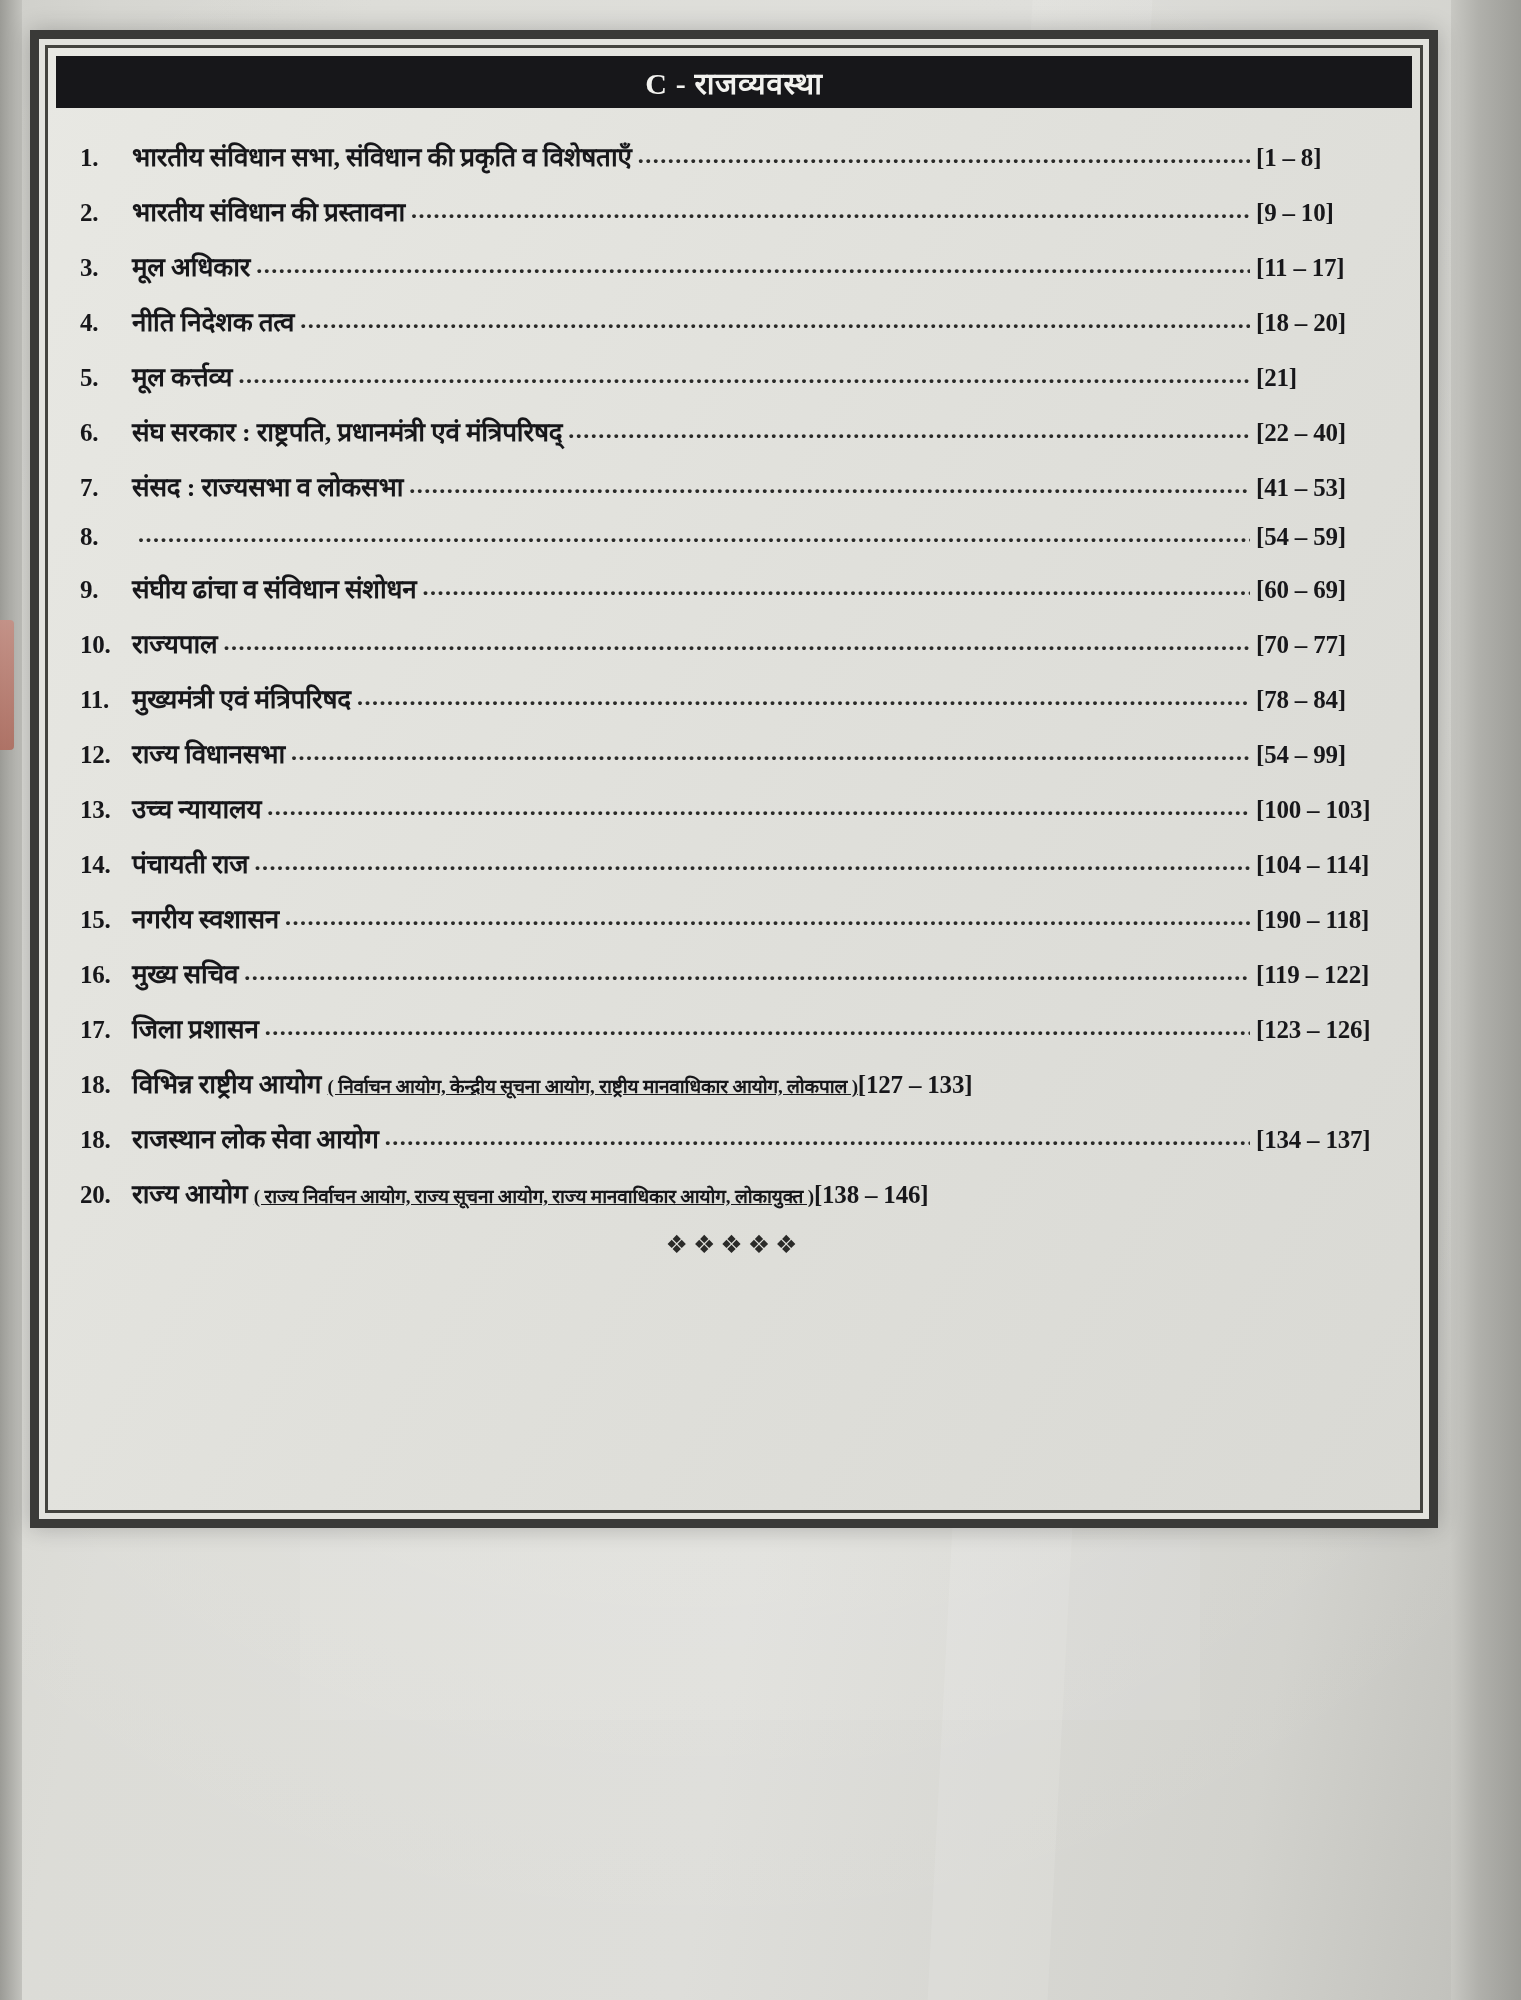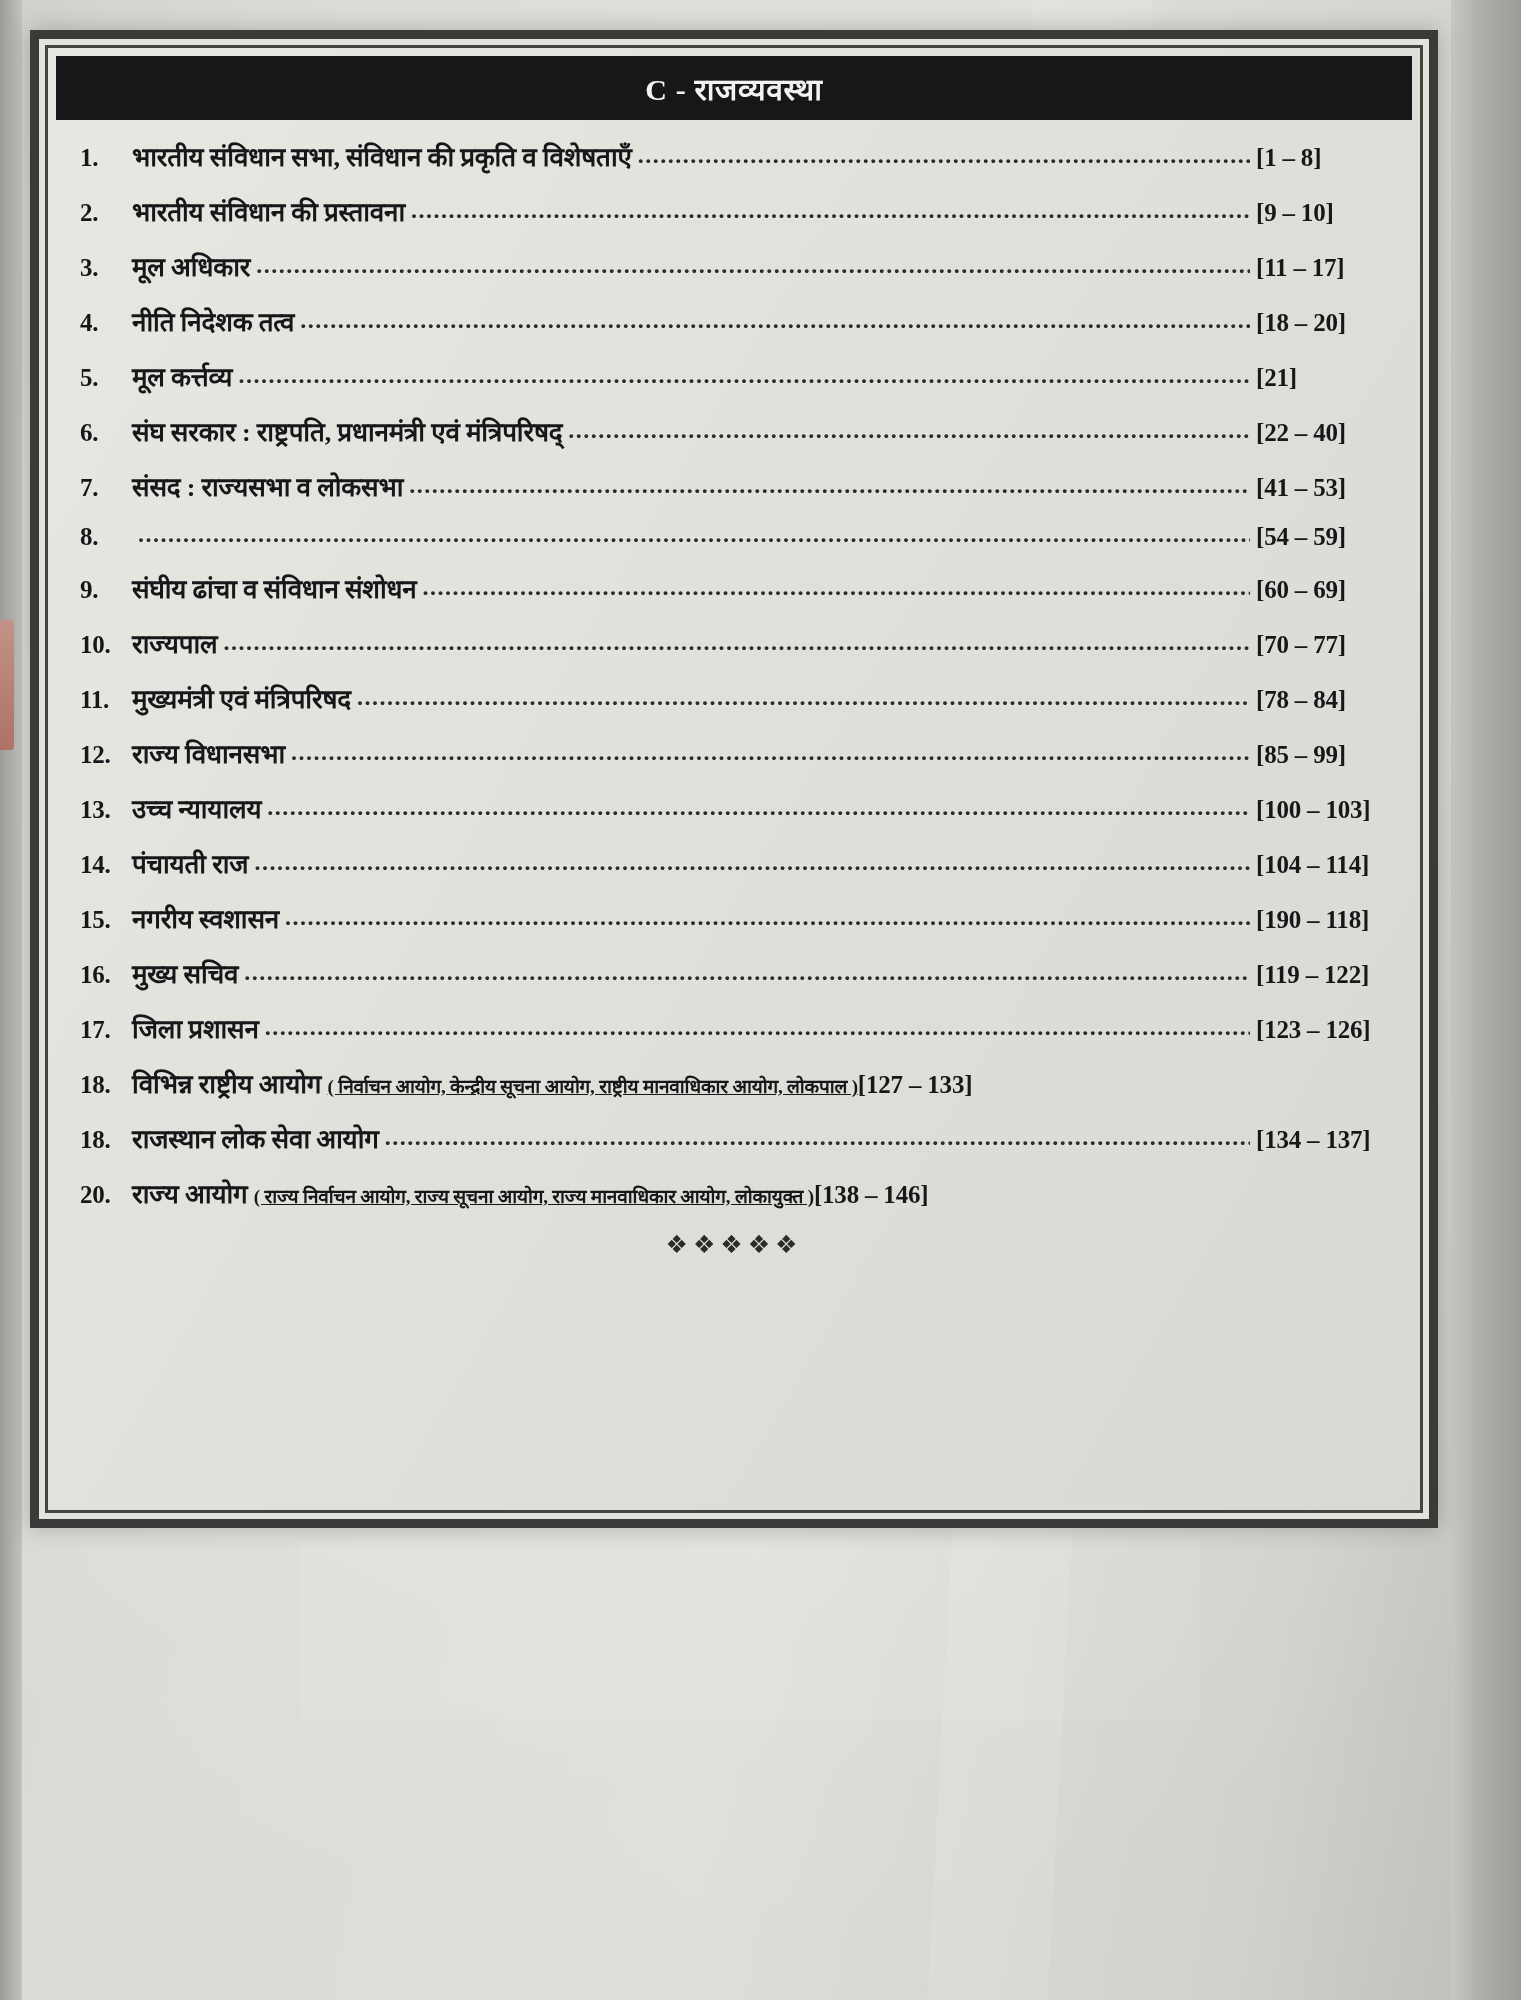--- a/index.html
+++ b/index.html
@@ -60,21 +60,21 @@
     position: absolute;
     inset: 6px;
     border: 3px solid #44443f;
     background: linear-gradient(120deg,#e8e8e3,#e0e0db 50%,#d9d9d4);
   }
 
   
   #header-bar {
     position: absolute;
     left: 8px; right: 8px; top: 8px;
-    height: 64px;
+    height: 52px;
     background: #17171a;
     display: flex;
     align-items: center;
     justify-content: center;
   }
   #header-title {
     color: #f2f2ef;
     font-family: "Liberation Serif", serif;
     font-weight: bold;
     font-size: 30px;
@@ -238,21 +238,21 @@
         <div class="toc-row">
           <span class="num">11.</span>
           <span class="title"><span>मुख्यमंत्री एवं मंत्रिपरिषद</span></span>
           <span class="dots">........................................................................................................................................................................................................</span>
           <span class="pages">[78 – 84]</span>
         </div>
         <div class="toc-row">
           <span class="num">12.</span>
           <span class="title"><span>राज्य विधानसभा</span></span>
           <span class="dots">........................................................................................................................................................................................................</span>
-          <span class="pages">[85 – 99]</span>
+          <span class="pages">[54 – 99]</span>
         </div>
         <div class="toc-row">
           <span class="num">13.</span>
           <span class="title"><span>उच्च न्यायालय</span></span>
           <span class="dots">........................................................................................................................................................................................................</span>
           <span class="pages">[100 – 103]</span>
         </div>
         <div class="toc-row">
           <span class="num">14.</span>
           <span class="title"><span>पंचायती राज</span></span>

